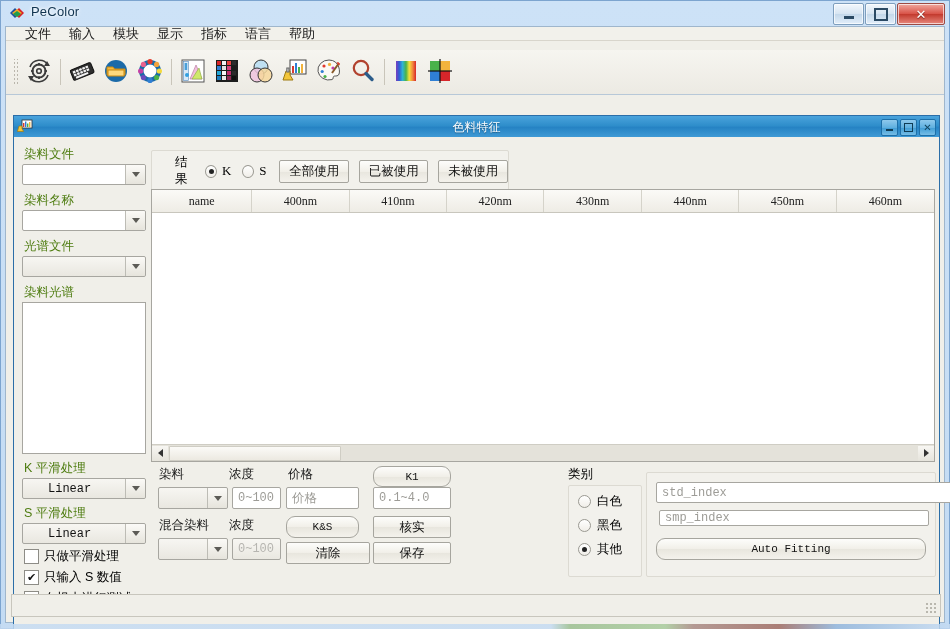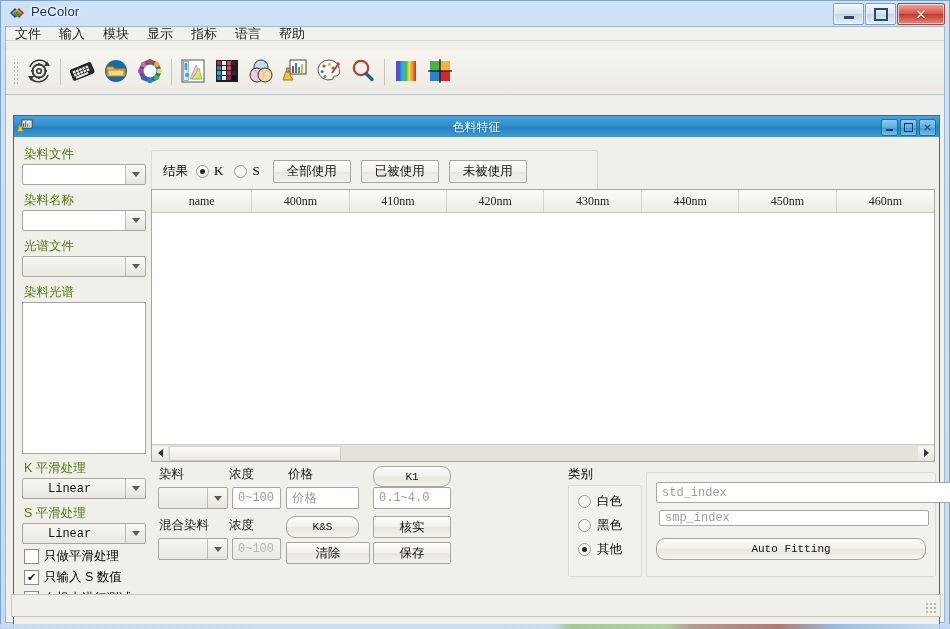--- a/index.html
+++ b/index.html
@@ -55,21 +55,21 @@
     position:absolute;left:5px;top:26px;width:940px;height:597px;
     background:#f0efe9;
     border:1px solid #9fb6cc;
     box-sizing:border-box;
   }
   
   #menubar{
     position:absolute;left:0;top:0;width:100%;height:14px;
     background:#f2f1eb;
     border-bottom:1px solid #d8d5cc;
-    display:flex;align-items:center;box-sizing:border-box;
+    display:flex;align-items:center;padding-left:10px;box-sizing:border-box;
   }
   .menu-item{
     padding:3px 9px;font-size:13px;color:#1a1a1a;cursor:default;
   }
   
   #toolbar{
     position:absolute;left:0;top:23px;width:100%;height:45px;
     background:linear-gradient(180deg,#f6f5f0 0%,#eceae3 100%);
     border-bottom:1px solid #b7c8d8;
     display:flex;align-items:center;padding-left:6px;box-sizing:border-box;
@@ -141,24 +141,24 @@
     width:13px;height:13px;border:1px solid #8d8c86;background:#fff;
     display:flex;align-items:center;justify-content:center;
     font-size:11px;color:#111;line-height:1;margin-right:5px;
   }
   .chk.on::before{content:"\2714";font-size:11px;}
   .chkrow .t{font-size:12.5px;}
   
   #right-area{position:absolute;left:136px;top:5px;width:786px;height:488px;}
   
   #result-group{
-    position:absolute;left:1px;top:137px;width:447px;height:42px;
+    position:absolute;left:1px;top:137px;width:358px;height:42px;
     border:1px solid #dcdad2;border-radius:2px;
     background:#f2f1ec;
-    display:flex;align-items:center;padding-left:11px;box-sizing:border-box;
+    display:flex;align-items:center;padding-left:23px;box-sizing:border-box;
   }
   .radio{
     width:13px;height:13px;border-radius:50%;
     border:1px solid #9a9992;
     background:linear-gradient(180deg,#ffffff 0%,#f0eee8 100%);
     display:flex;align-items:center;justify-content:center;
     box-sizing:border-box;
   }
   .radio.on::after{content:"";width:5px;height:5px;border-radius:50%;background:#232323;}
   .btn{

